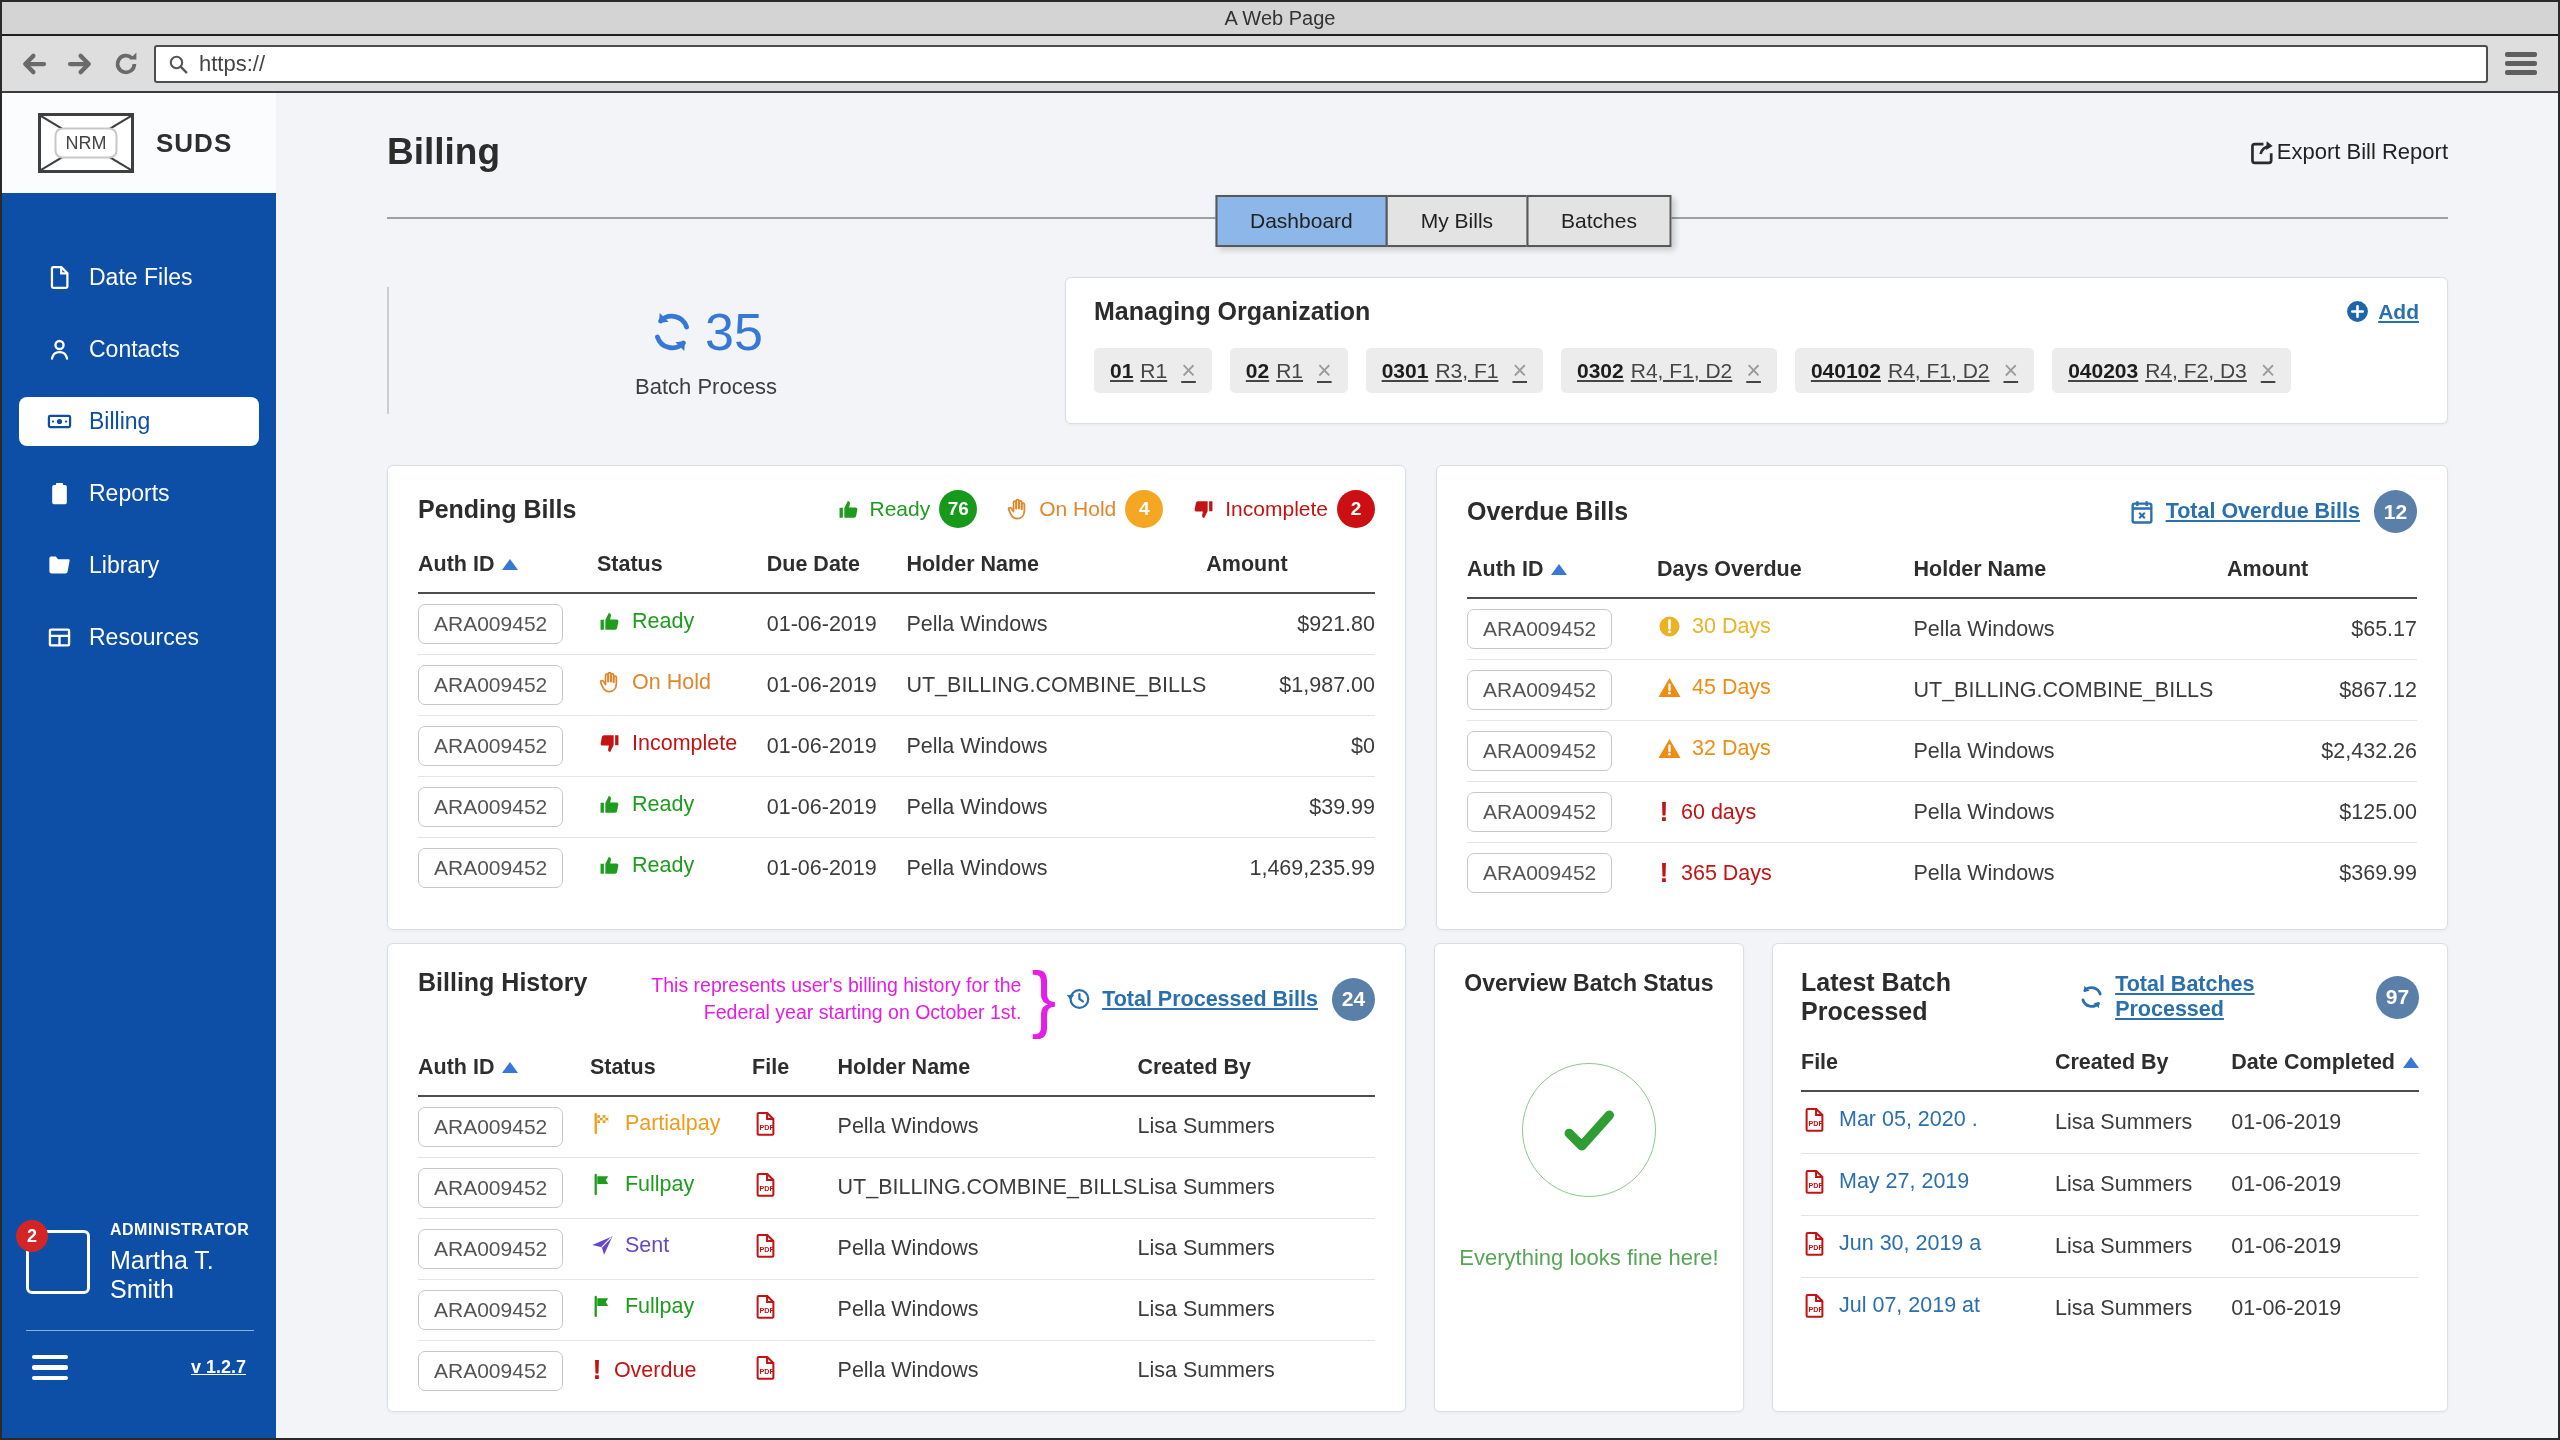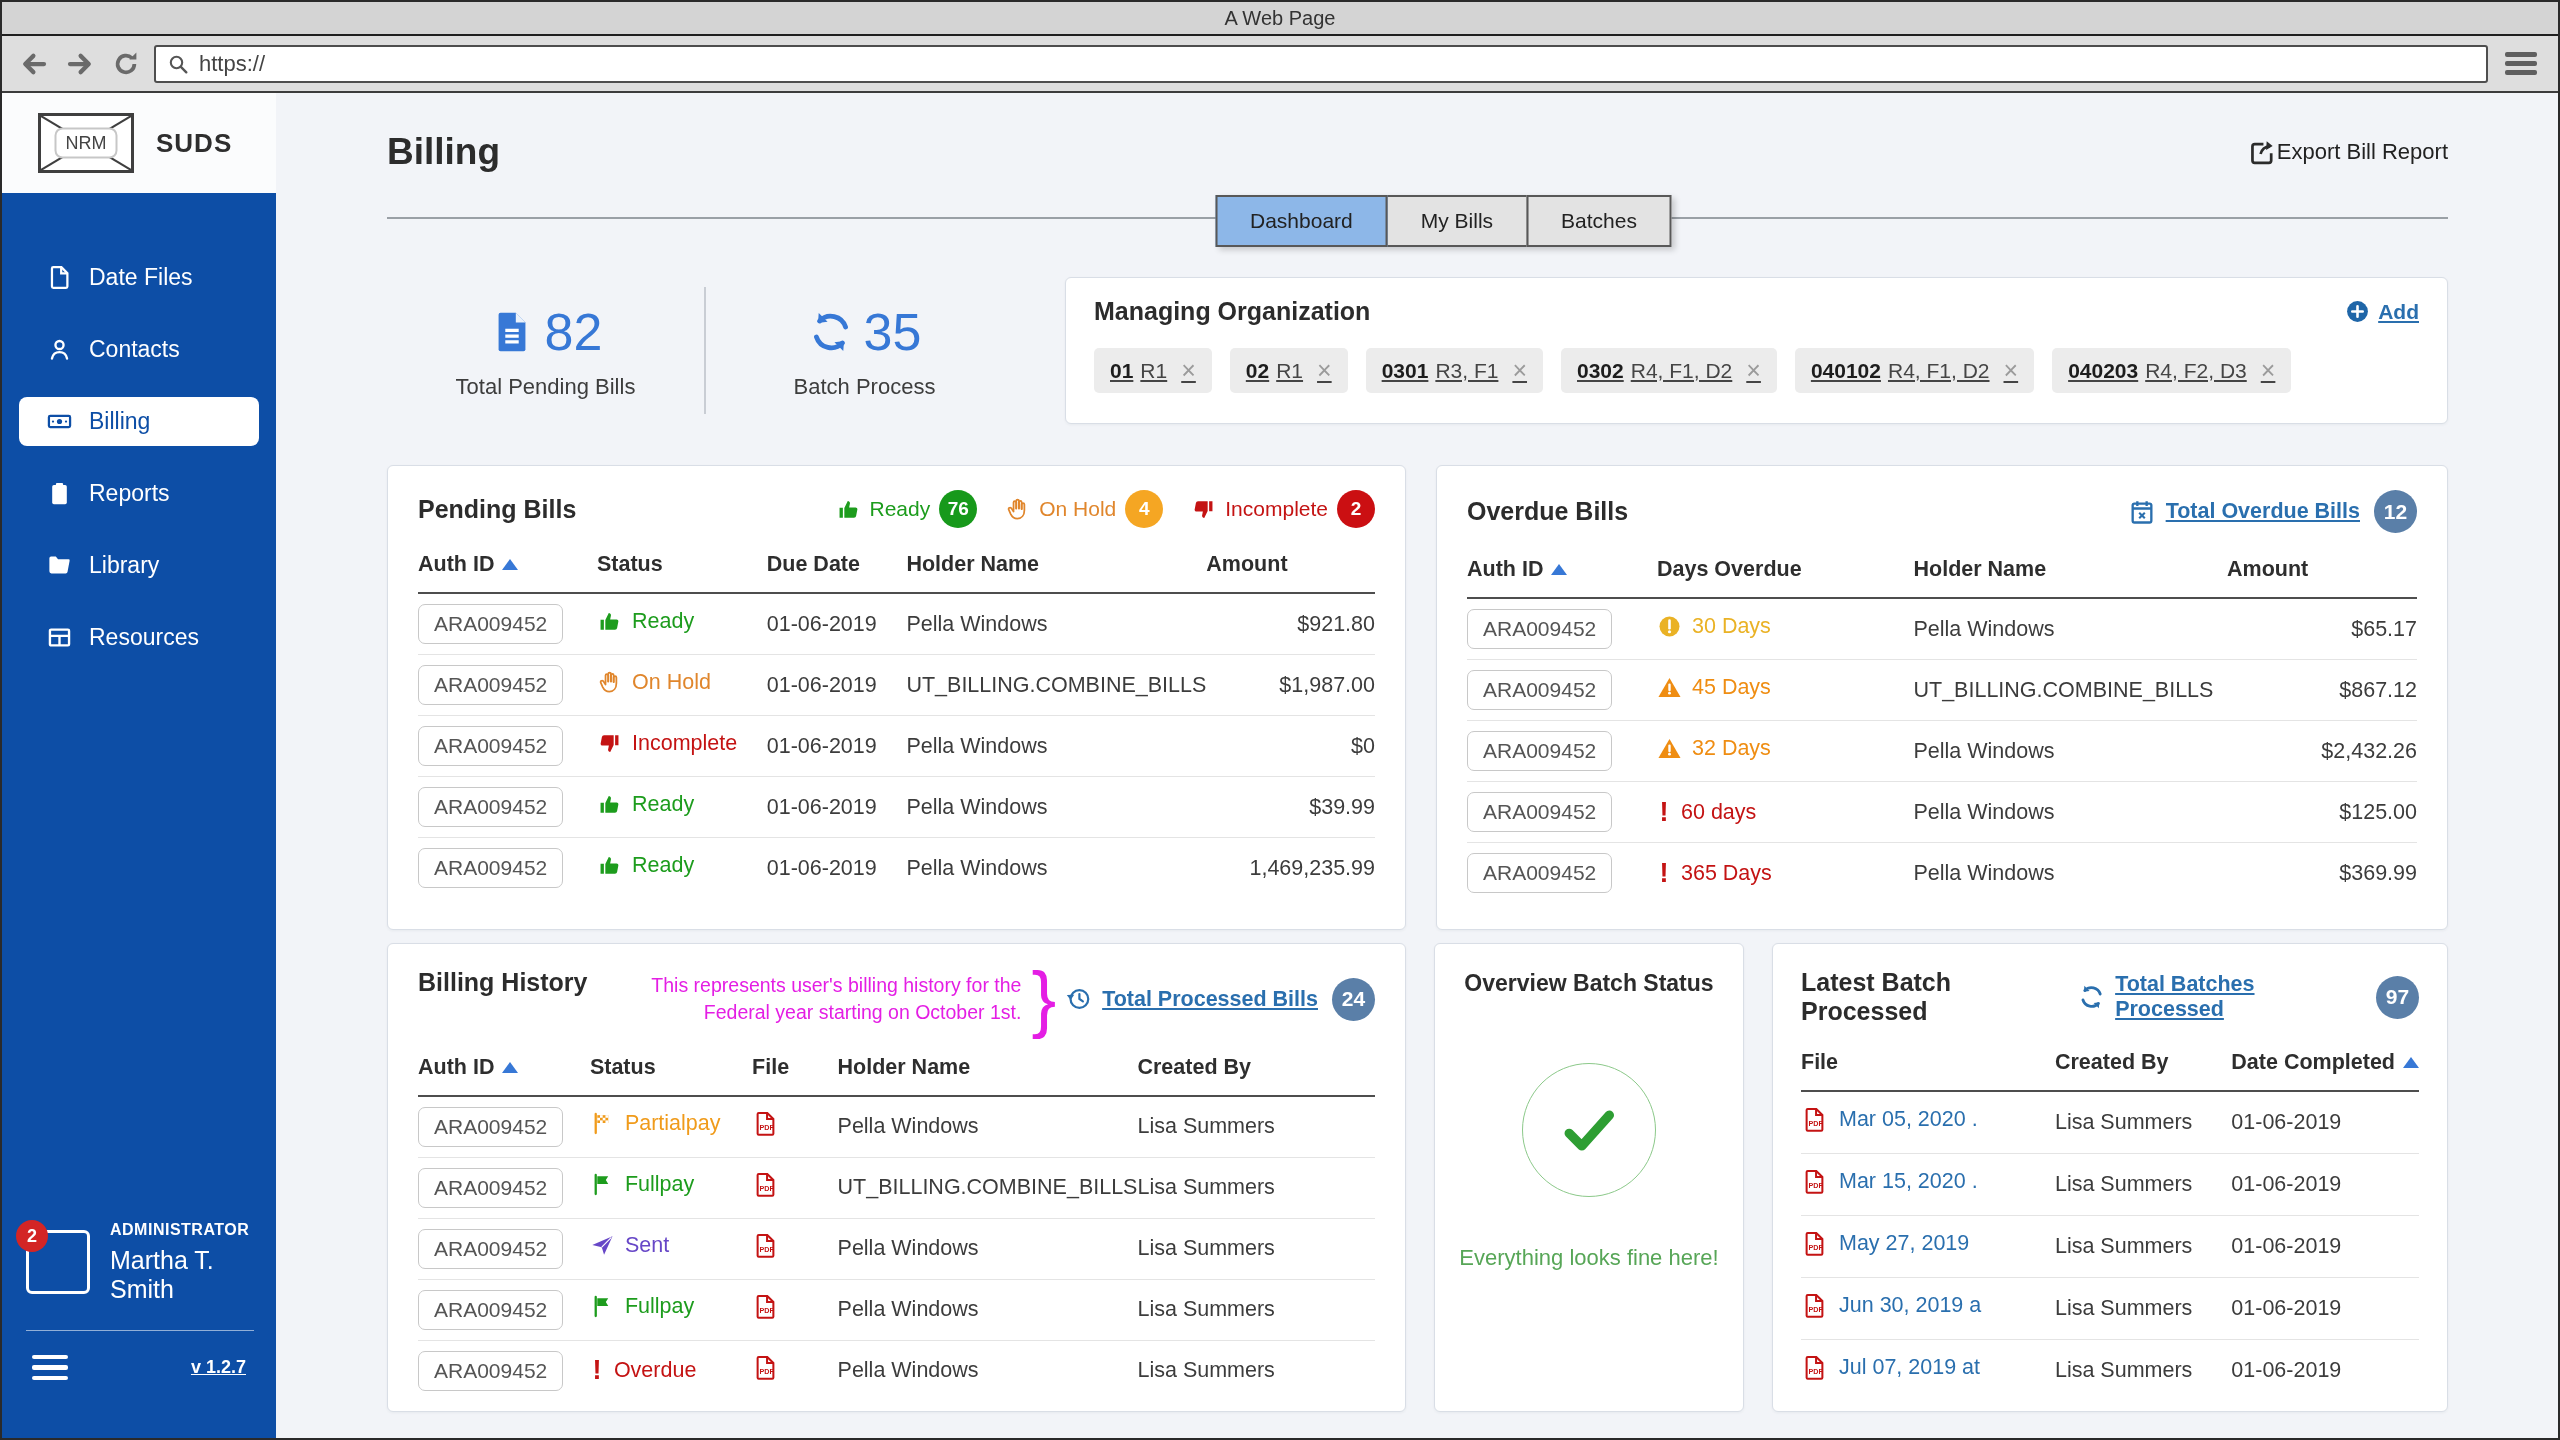--- a/index.html
+++ b/index.html
@@ -403,29 +403,20 @@
       <div class="tabstrip">
         <div class="tabs">
           <div class="tab active">Dashboard</div>
           <div class="tab">My Bills</div>
           <div class="tab">Batches</div>
         </div>
       </div>
 
       <div class="row-stats-org">
         <div class="stats">
-          <div class="stat">
-            <div class="stat-top">
-              <svg>
-                  <use href="#i-doc-filled"></use>
-                </svg>
-              <span class="stat-num">82</span>
-            </div>
-            <div class="stat-label">Total Pending Bills</div>
-          </div>
           <div class="stat-divider"></div>
           <div class="stat-divider"></div>
           <div class="stat">
             <div class="stat-top">
               <svg>
                   <use href="#i-sync"></use>
                 </svg>
               <span class="stat-num">35</span>
             </div>
             <div class="stat-label">Batch Process</div>
@@ -819,30 +810,20 @@
                       <span>Mar 05, 2020 .</span>
                     </span></td>
                 <td>Lisa Summers</td>
                 <td>01-06-2019</td>
               </tr>
               <tr>
                 <td><span class="file-link">
                       <svg class="pdf-ic">
                         <use href="#i-pdf"></use>
                       </svg>
-                      <span>Mar 15, 2020 .</span>
-                    </span></td>
-                <td>Lisa Summers</td>
-                <td>01-06-2019</td>
-              </tr>
-              <tr>
-                <td><span class="file-link">
-                      <svg class="pdf-ic">
-                        <use href="#i-pdf"></use>
-                      </svg>
                       <span>May 27, 2019</span>
                     </span></td>
                 <td>Lisa Summers</td>
                 <td>01-06-2019</td>
               </tr>
               <tr>
                 <td><span class="file-link">
                       <svg class="pdf-ic">
                         <use href="#i-pdf"></use>
                       </svg>

